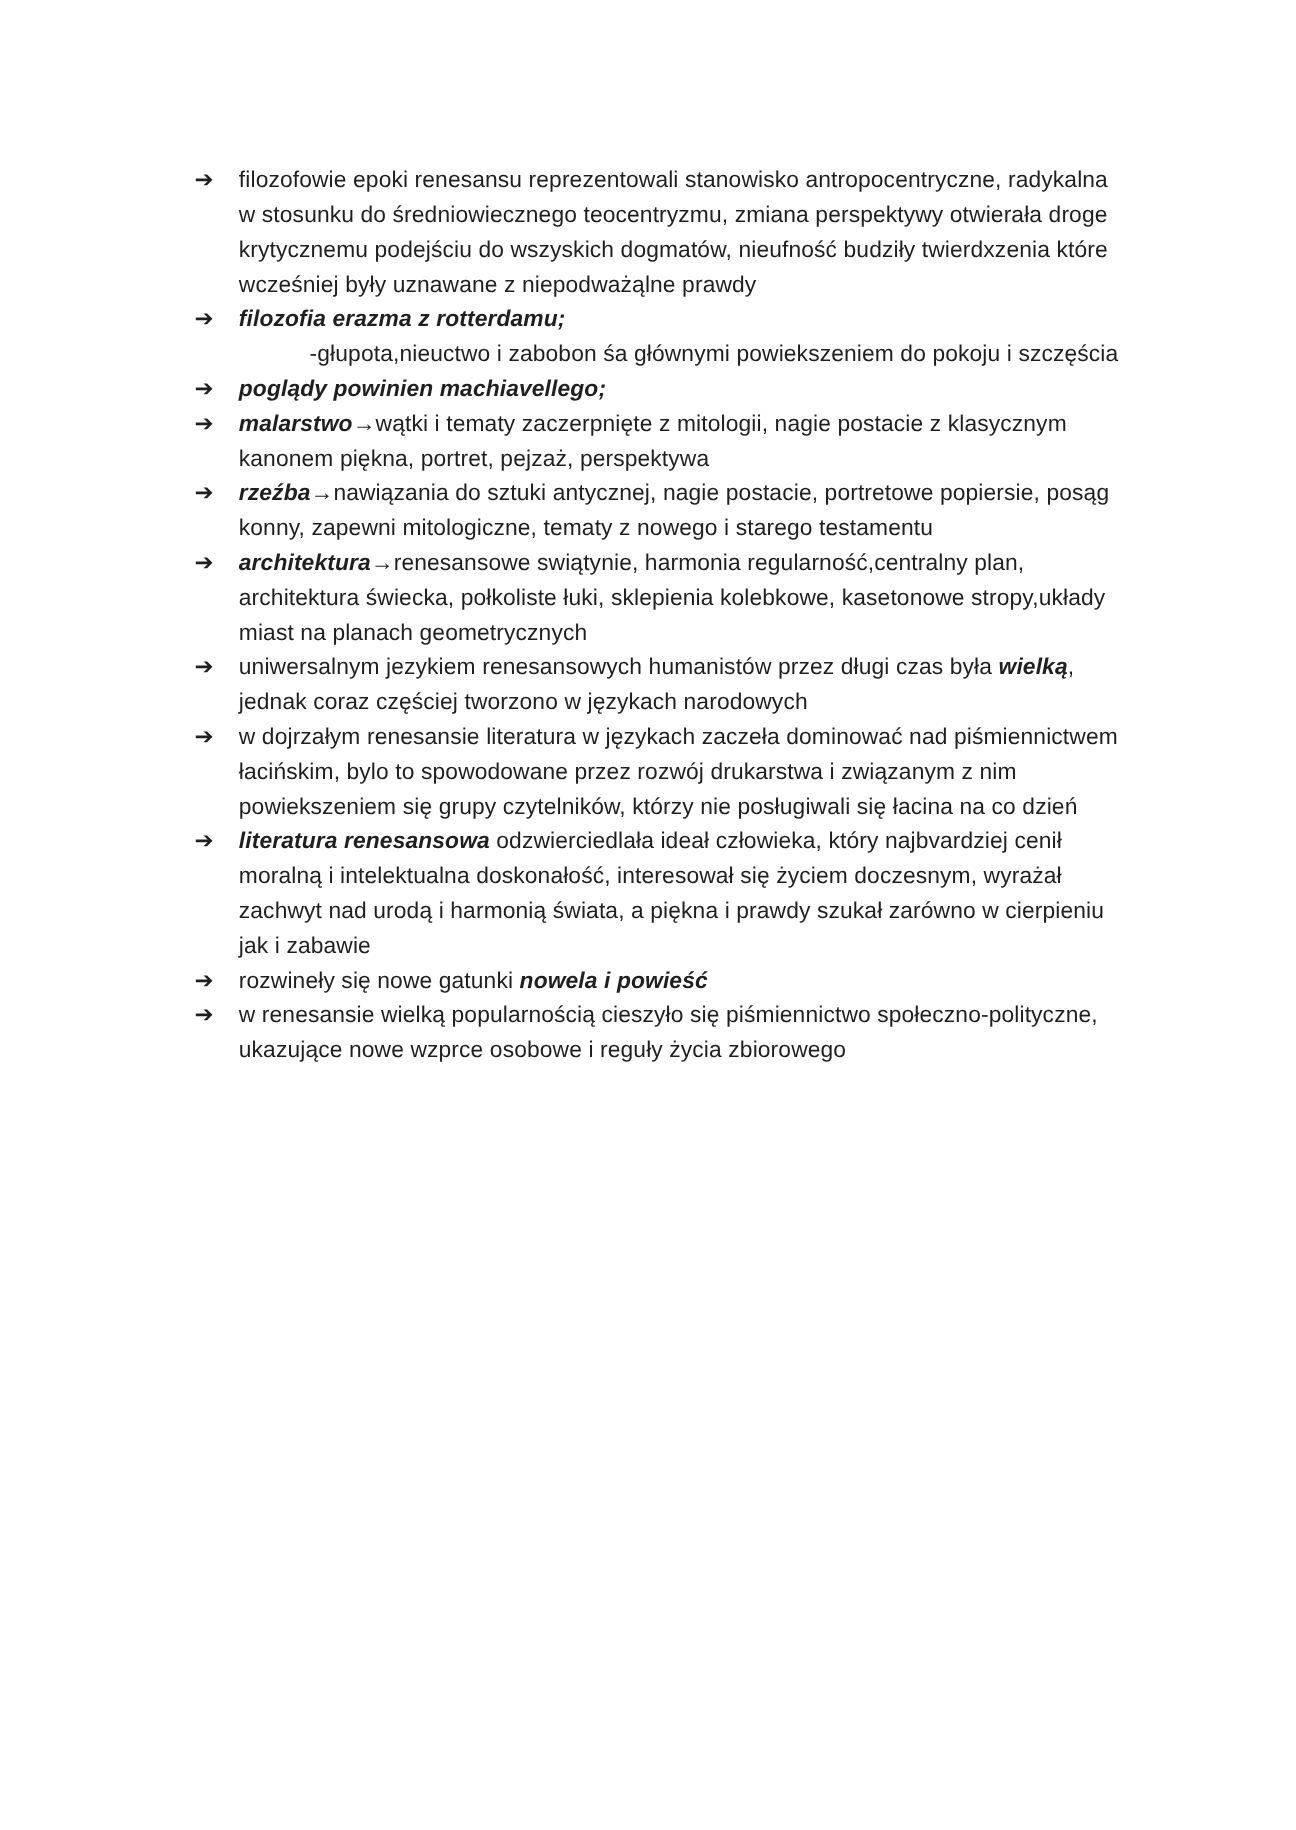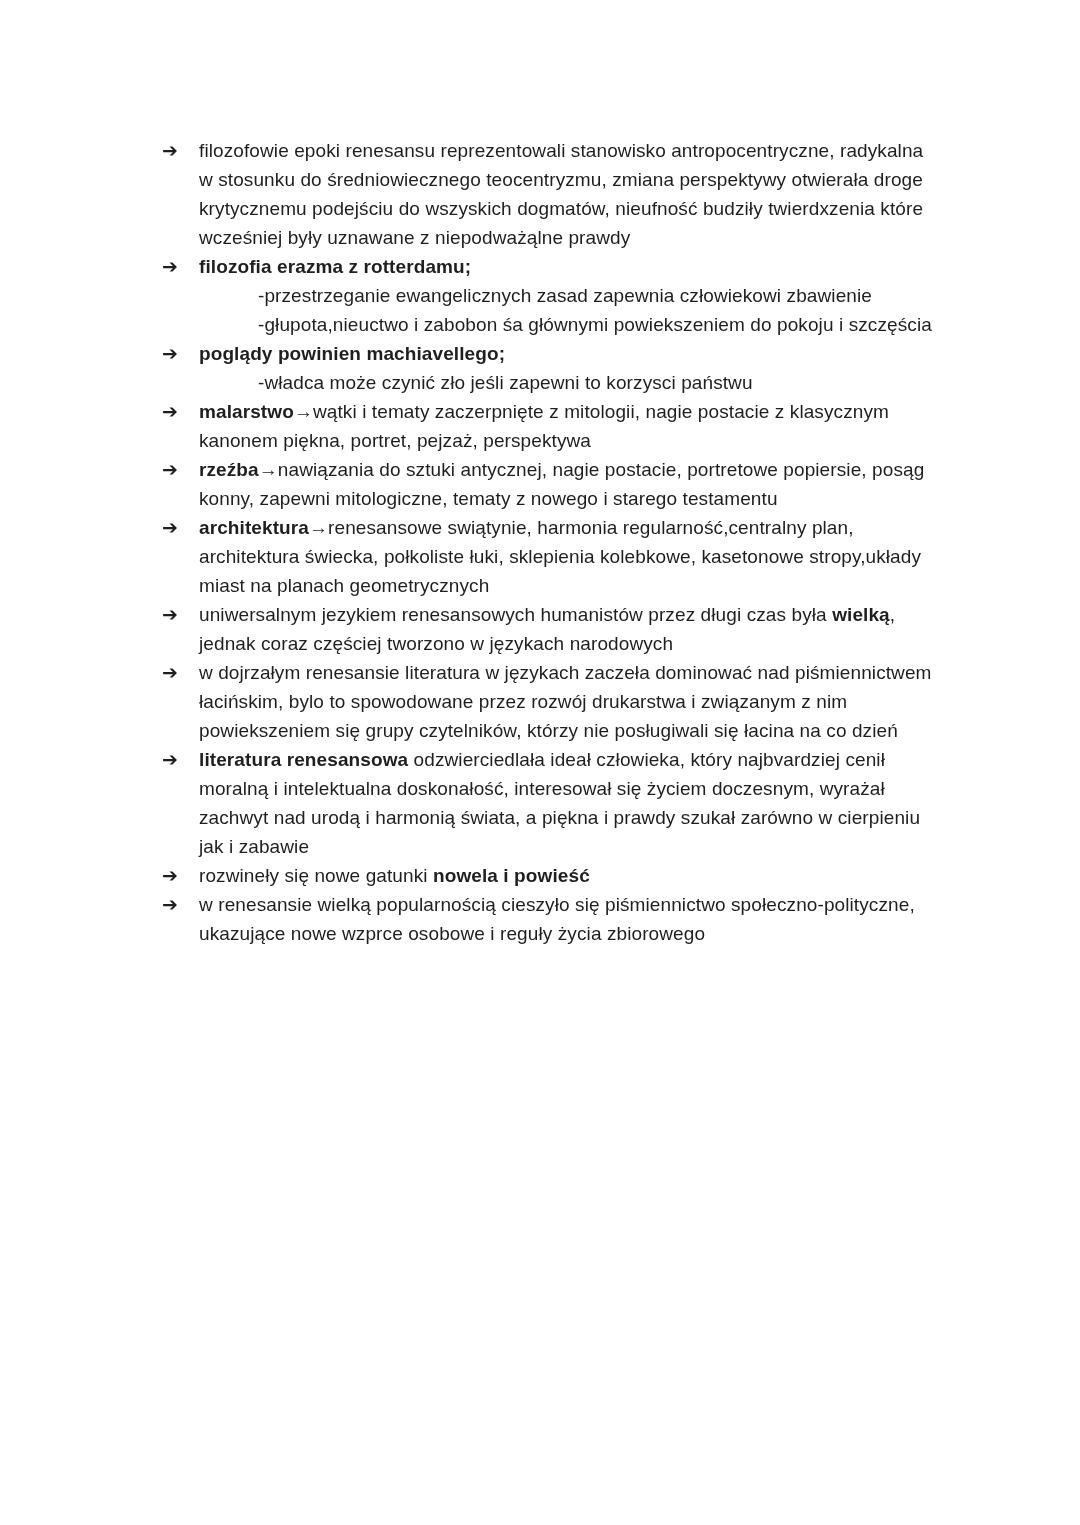--- a/index.html
+++ b/index.html
@@ -40,42 +40,43 @@
     flex: 0 0 37px;
     font-size: 19px;
     line-height: 29px;
   }
   .content {
     flex: 1 1 auto;
     min-width: 0;
   }
   .bi {
     font-weight: bold;
+    font-style: italic;
   }
   .sub-item {
     padding-left: 67px;
     text-indent: -8px;
   }
 </style>
 </head>
 <body>
 
 <div class="page">
   <ul class="notes" id="notes-list">
       <li class="item">
         <span class="bullet">➔</span>
         <div class="content"><span class="plain">filozofowie epoki renesansu reprezentowali stanowisko antropocentryczne, radykalna w stosunku do średniowiecznego teocentryzmu, zmiana perspektywy otwierała droge krytycznemu podejściu do wszyskich dogmatów, nieufność budziły twierdxzenia które wcześniej były uznawane z niepodważąlne prawdy</span></div>
       </li>
       <li class="item">
         <span class="bullet">➔</span>
-        <div class="content"><span class="bi">filozofia erazma z rotterdamu;</span><div class="sub-item">-przestrzeganie ewangelicznych zasad zapewnia człowiekowi zbawienie</div><div class="sub-item">-głupota,nieuctwo i zabobon śa głównymi powiekszeniem do pokoju i szczęścia</div></div>
+        <div class="content"><span class="bi">filozofia erazma z rotterdamu;</span><div class="sub-item">-głupota,nieuctwo i zabobon śa głównymi powiekszeniem do pokoju i szczęścia</div></div>
       </li>
       <li class="item">
         <span class="bullet">➔</span>
-        <div class="content"><span class="bi">poglądy powinien machiavellego;</span><div class="sub-item">-władca może czynić zło jeśli zapewni to korzysci państwu</div></div>
+        <div class="content"><span class="bi">poglądy powinien machiavellego;</span></div>
       </li>
       <li class="item">
         <span class="bullet">➔</span>
         <div class="content"><span class="bi">malarstwo</span><span class="plain">→wątki i tematy zaczerpnięte z mitologii, nagie postacie z klasycznym kanonem piękna, portret, pejzaż, perspektywa</span></div>
       </li>
       <li class="item">
         <span class="bullet">➔</span>
         <div class="content"><span class="bi">rzeźba</span><span class="plain">→nawiązania do sztuki antycznej, nagie postacie, portretowe popiersie, posąg konny, zapewni mitologiczne, tematy z nowego i starego testamentu</span></div>
       </li>
       <li class="item">

